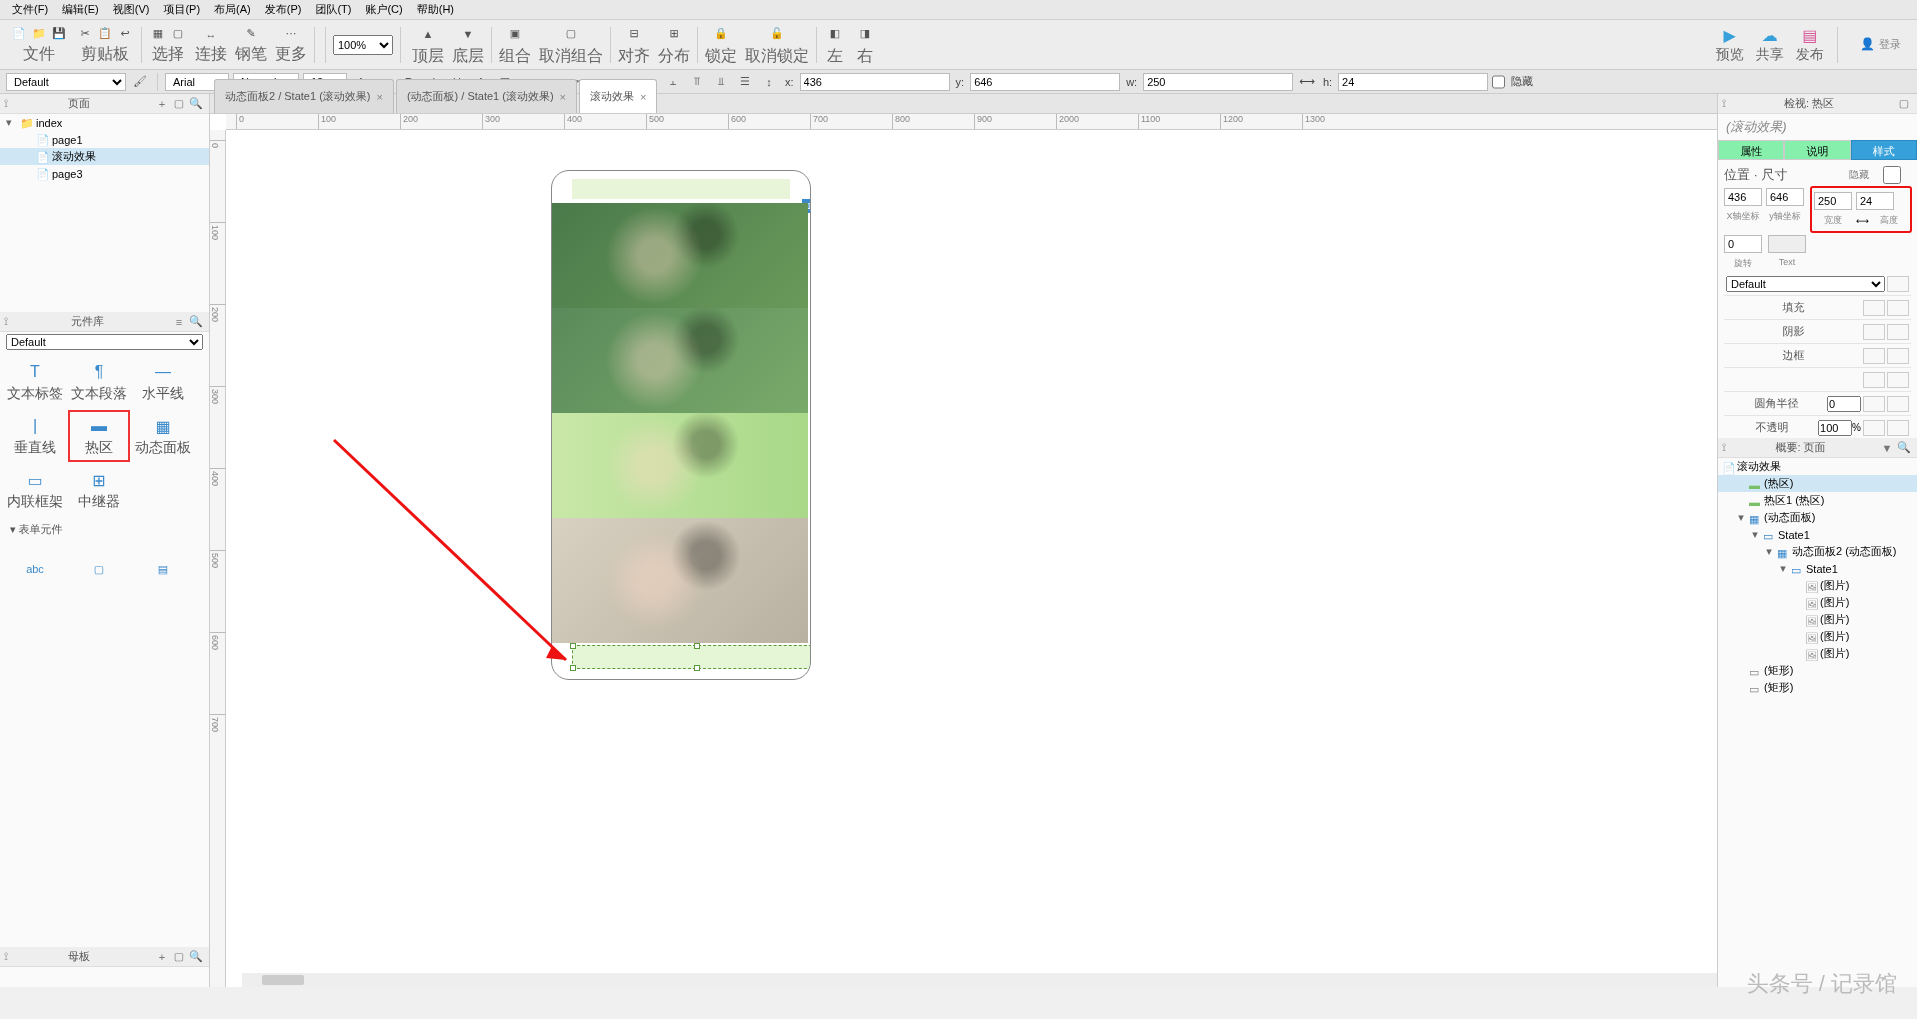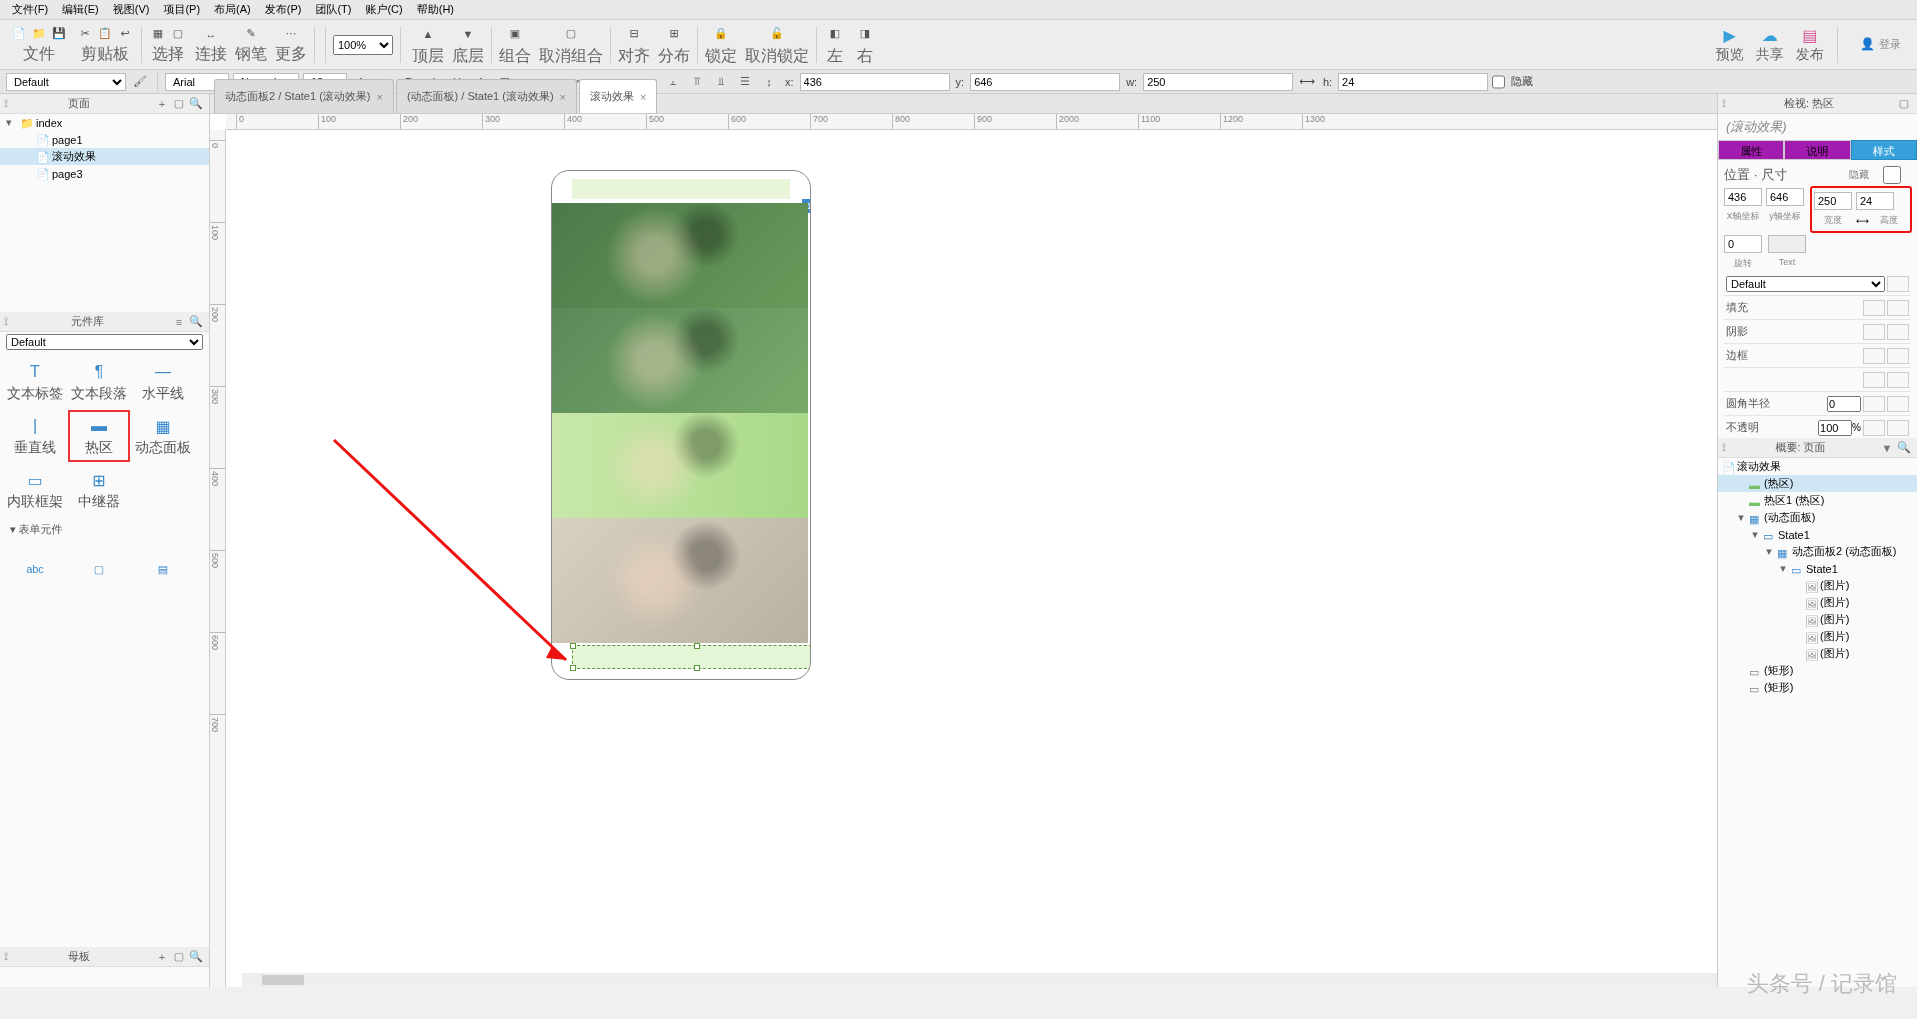--- a/index.html
+++ b/index.html
@@ -63,30 +63,30 @@
 .fakeimg.f3 { background:linear-gradient(90deg,#c9e8a8,#a8d888); }
 .fakeimg.f4 { background:linear-gradient(135deg,#d8d0c0,#b8b0a0); height:125px; }
 .hotspot { position:absolute; left:20px; bottom:10px; width:250px; height:24px; background:rgba(180,230,140,0.35); border:1px dashed #5a9a3a; }
 .handle { position:absolute; width:6px; height:6px; background:#fff; border:1px solid #5a9a3a; }
 .badge { position:absolute; right:-6px; top:28px; width:14px; height:14px; background:#3a8acc; color:#fff; font-size:9px; display:flex; align-items:center; justify-content:center; }
 .redline { position:absolute; pointer-events:none; z-index:5; }
 .rightcol { width:200px; background:#fafafa; border-left:1px solid #ccc; display:flex; flex-direction:column; }
 .inspector { flex:0 0 344px; display:flex; flex-direction:column; overflow:hidden; }
 .insp-name { padding:4px 8px; font-style:italic; color:#888; font-size:13px; }
 .insp-tabs { display:flex; height:20px; }
-.insp-tabs div { flex:1; text-align:center; line-height:20px; background:#a21caf; border:1px solid #ccc; cursor:pointer; font-size:11px; }
+.insp-tabs div { flex:1; text-align:center; line-height:20px; background:#86efac; border:1px solid #ccc; cursor:pointer; font-size:11px; }
 .insp-tabs div.active { background:#36a0da; color:#fff; border-color:#2a8ac0; }
 .insp-body { flex:1; overflow:auto; padding:4px 6px; }
 .prow { display:flex; align-items:center; gap:4px; padding:2px 0; }
 .prow .plbl { flex:1; font-size:13px; color:#555; }
 .prow input { width:38px; height:18px; border:1px solid #bbb; font-size:11px; padding:0 3px; }
 .prow .sublbl { font-size:9px; color:#888; text-align:center; width:38px; }
 .redbox { border:2px solid #e11; padding:2px; border-radius:3px; }
 .proprow { display:flex; align-items:center; height:24px; border-bottom:1px solid #e5e5e5; padding:0 2px; }
-.proprow .plbl { flex:1; font-size:11px; color:#555; }
+.proprow .plbl { flex:1; font-size:11px; color:#555;text-align:center; }
 .proprow .pico { width:22px; height:16px; border:1px solid #ccc; margin-left:2px; background:#f8f8f8; }
 .outline { flex:1; display:flex; flex-direction:column; min-height:0; }
 .outline-body { flex:1; overflow:auto; }
 .oitem { display:flex; align-items:center; height:17px; gap:3px; cursor:pointer; }
 .oitem.sel { background:#cfe6f5; }
 .oitem .tw { width:10px; color:#666; text-align:center; }
 .oitem .oico { width:12px; height:10px; }
 .watermark { position:absolute; right:20px; bottom:20px; font-size:22px; color:#bbb; z-index:10; font-weight:300;}
 .hscrollbar { position:absolute; bottom:0; left:16px; right:0; height:14px; background:#eee; display:flex; align-items:center; }
 .hscrollbar .thumb { position:absolute; left:20px; width:42px; height:10px; background:#ccc; border-radius:2px; }

